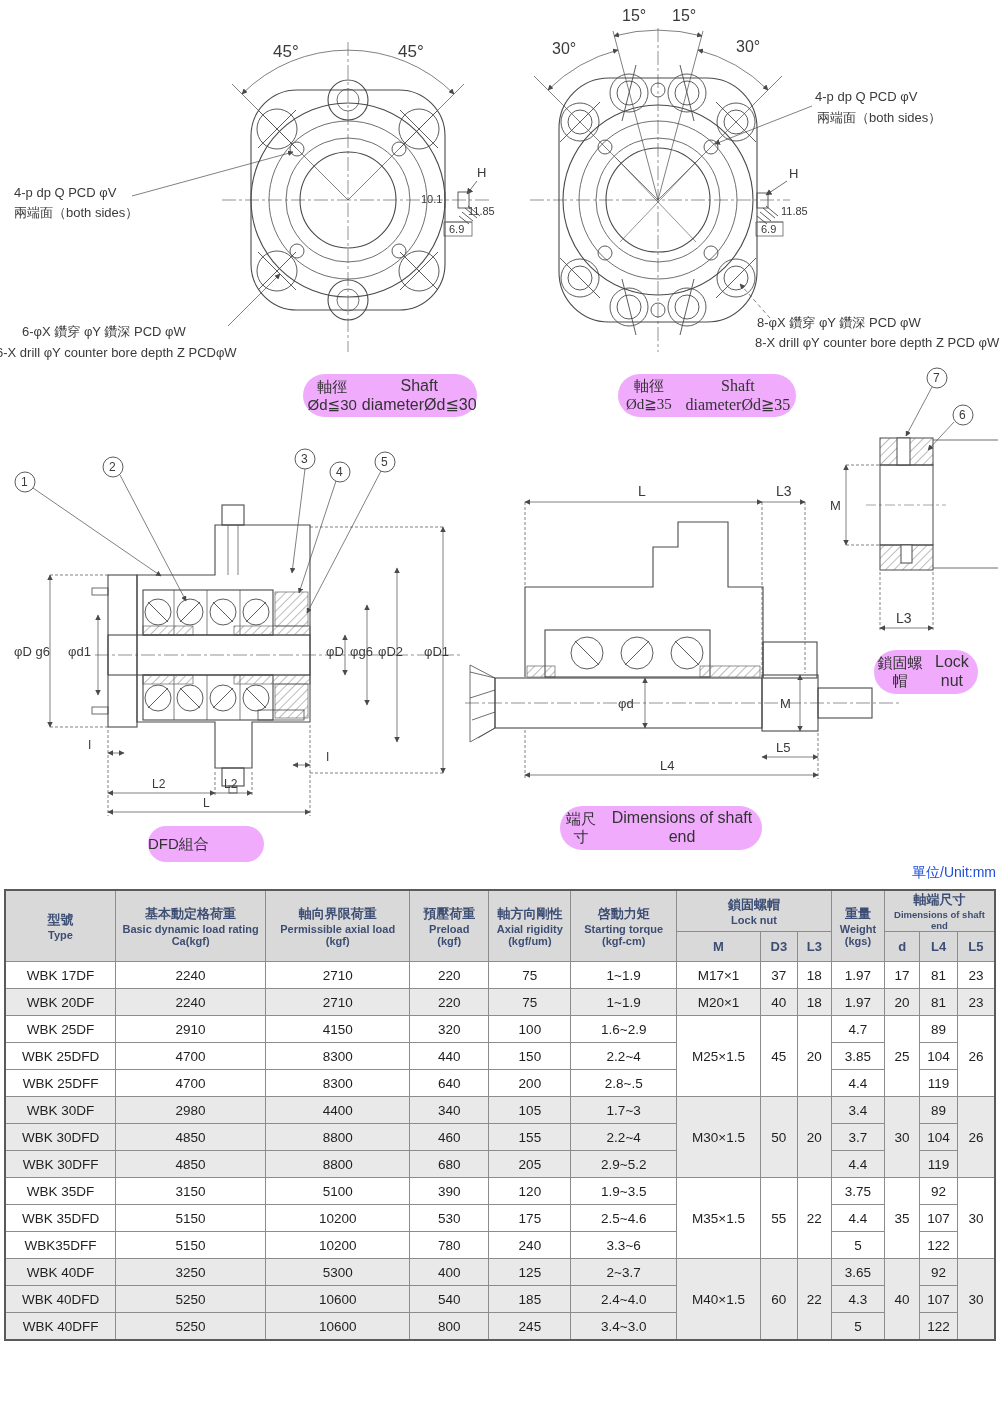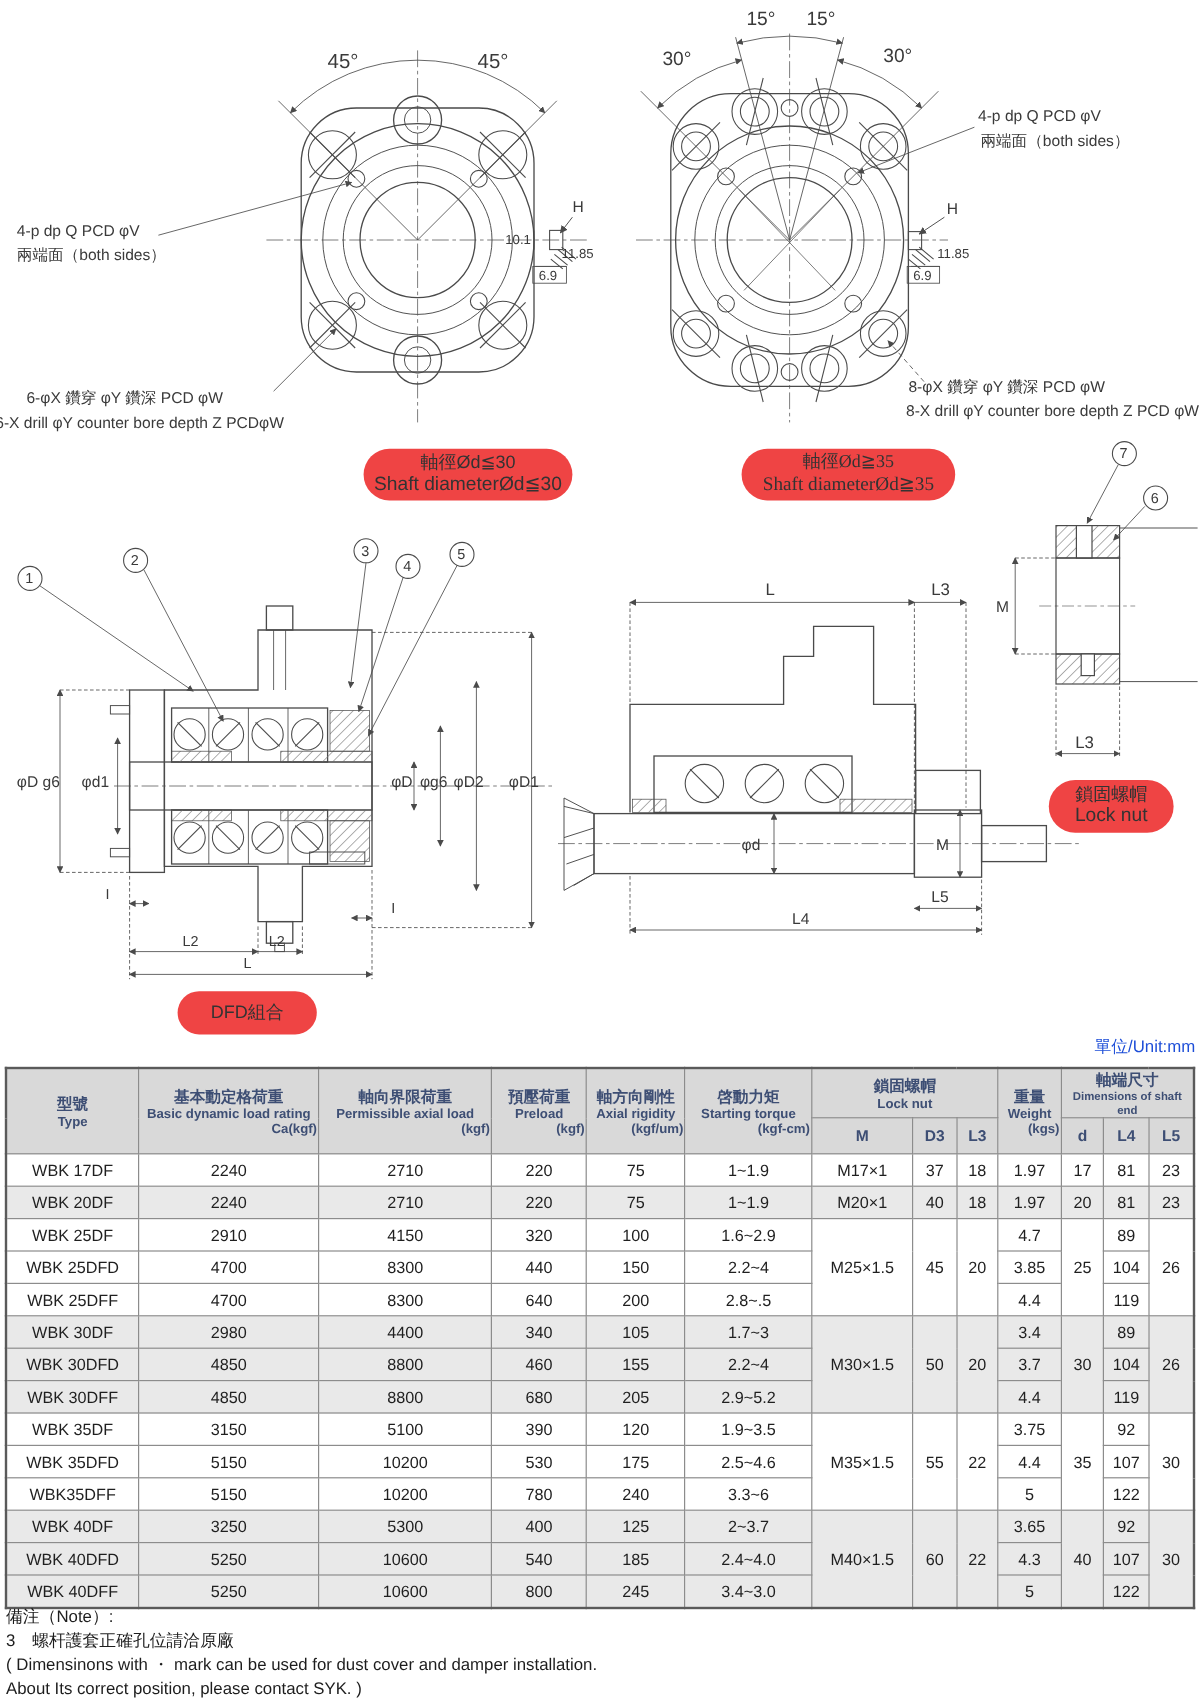--- a/index.html
+++ b/index.html
@@ -1,35 +1,35 @@
 <!DOCTYPE html>
 <html><head>
 <meta charset="utf-8">
 <style>
   html,body{margin:0;padding:0;background:#fff;}
   .page{position:relative;width:1000px;height:1417px;background:#fff;overflow:hidden;
         font-family:"Liberation Sans",sans-serif;color:#222;}
   svg{position:absolute;left:0;overflow:visible;}
   svg text{font-family:"Liberation Sans",sans-serif;fill:#3a3a3a;}
-  .pill{position:absolute;background:#ef4444;border-radius:24px;display:flex;flex-direction:column;
-        align-items:center;justify-content:center;text-align:center;color:#333;line-height:1.18;}
+  .pill{position:absolute;background:#f0abfc;border-radius:24px;display:flex;flex-direction:row;
+        align-items:center;justify-content:space-between;text-align:center;color:#333;line-height:1.18;}
   .pill .zh{font-size:15px;}
   .pill .en{font-size:16px;}
   .unit{position:absolute;left:800px;top:864px;width:196px;text-align:right;font-size:14px;color:#1d4ed8;}
   
   table.spec{position:absolute;left:4px;top:889px;border-collapse:collapse;table-layout:fixed;
              width:992px;border:2px solid #5a5a5a;}
   table.spec th,table.spec td{border:1px solid #8c8c8c;text-align:center;vertical-align:middle;padding:0 1px;}
   table.spec th{background:#d9d9d9;color:#3d4e74;font-weight:bold;}
   table.spec td{font-size:13.5px;color:#1f1f1f;height:26px;background:#fff;}
   tr.shade td{background:#e9e9e9;}
   .h-zh{font-size:13px;}
   .h-en{font-size:11px;font-weight:bold;}
   .h-en.tiny{font-size:9.5px;}
-  .h-unit{font-size:11px;text-align:right;}
+  .h-unit{font-size:11px;}
   .sub th{font-size:13px;height:29px;}
   .notes{position:absolute;left:5px;top:1338px;width:760px;font-size:14px;color:#1d1d1d;line-height:1.42;}
   .notes div{white-space:nowrap;}
 </style>
 </head>
 <body>
 
 <div class="page">
 
   <svg style="top:0" width="1000" height="372" viewBox="0 0 1000 372">
@@ -400,20 +400,24 @@
       <text x="933" y="22">7</text>
       <text x="959" y="59">6</text>
       <text x="830" y="150" font-size="13">M</text>
       <text x="896" y="263" font-size="14">L3</text>
     </g>
   </svg>
 
   <div class="pill" style="left:148px;top:826px;width:116px;height:36px;">
     <span class="zh">DFD組合</span>
   </div>
+  <div class="pill" style="left:560px;top:806px;width:202px;height:44px;">
+    <span class="zh">端尺寸</span>
+    <span class="en">Dimensions of shaft end</span>
+  </div>
   <div class="pill" style="left:874px;top:650px;width:104px;height:44px;">
     <span class="zh">鎖固螺帽</span>
     <span class="en">Lock nut</span>
   </div>
 
   <div class="unit">單位/Unit:mm</div>
 
   <table class="spec">
     <colgroup>
       <col style="width:109px">
@@ -651,20 +655,14 @@
           <td>10600</td>
           <td>800</td>
           <td>245</td>
           <td>3.4~3.0</td>
           <td>5</td>
           <td>122</td>
       </tr>
     </tbody>
   </table>
 
-  <div class="notes">
-    <div>備注（Note）:</div>
-    <div>3　螺杆護套正確孔位請洽原廠</div>
-    <div>( Dimensinons with ・ mark can be used for dust cover and damper installation.</div>
-    <div>About Its correct position, please contact SYK. )</div>
-  </div>
 
 </div>
 
 </body></html>

